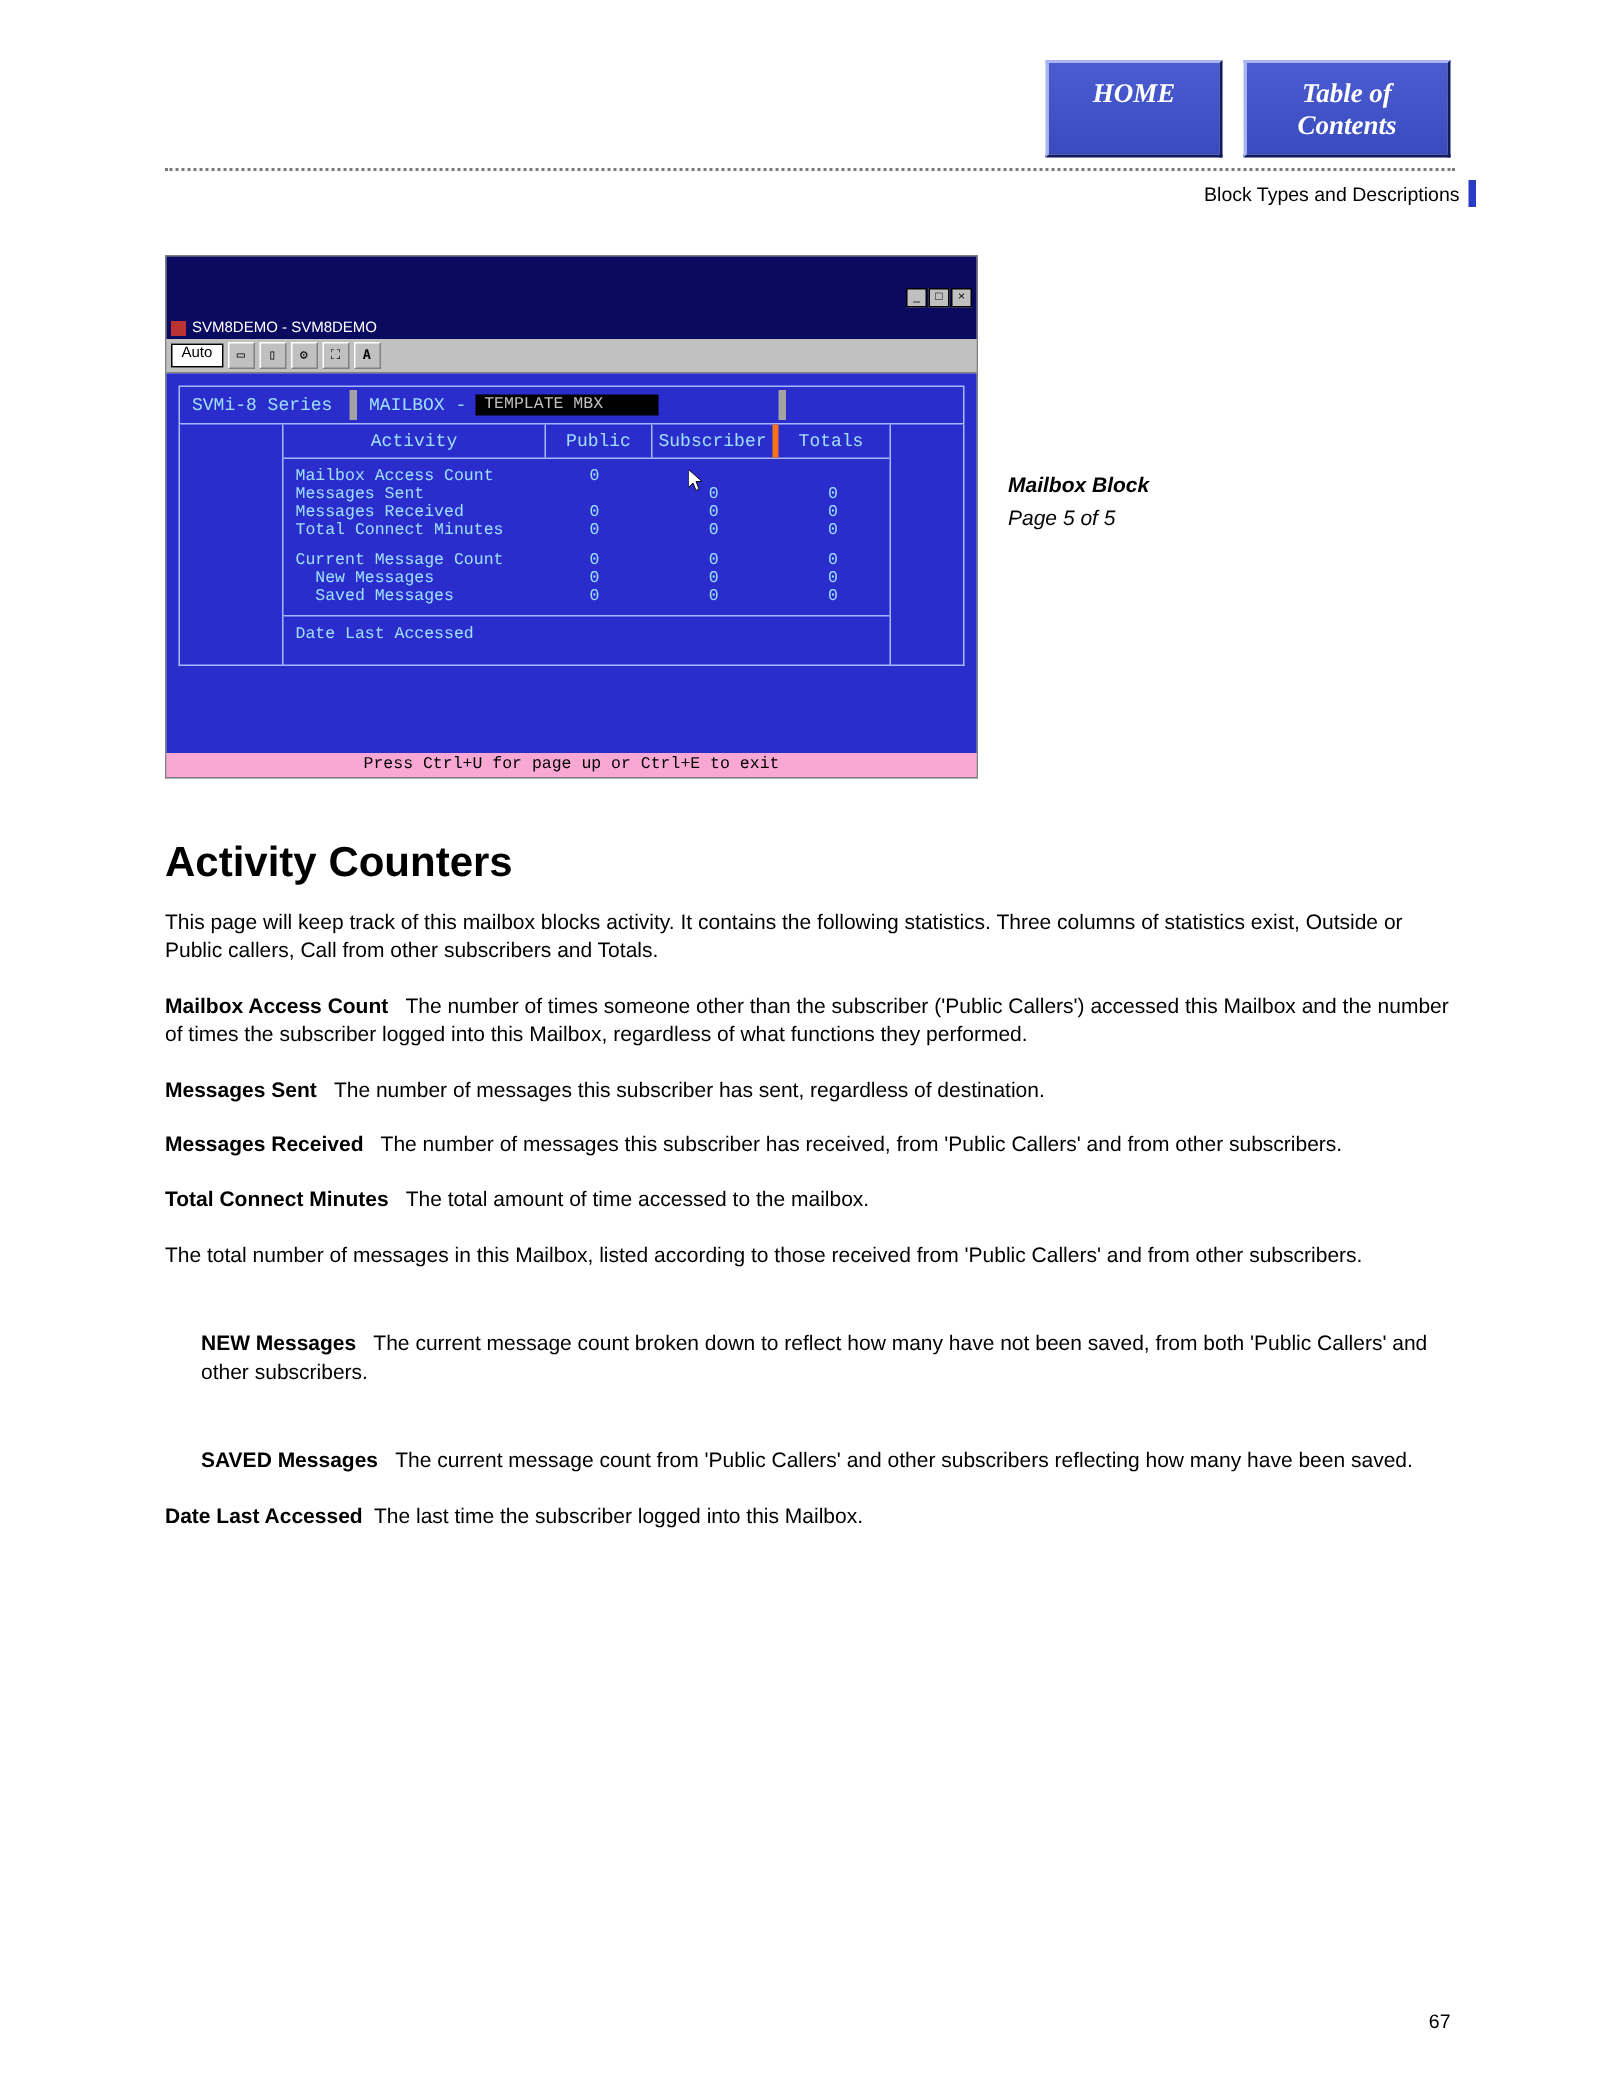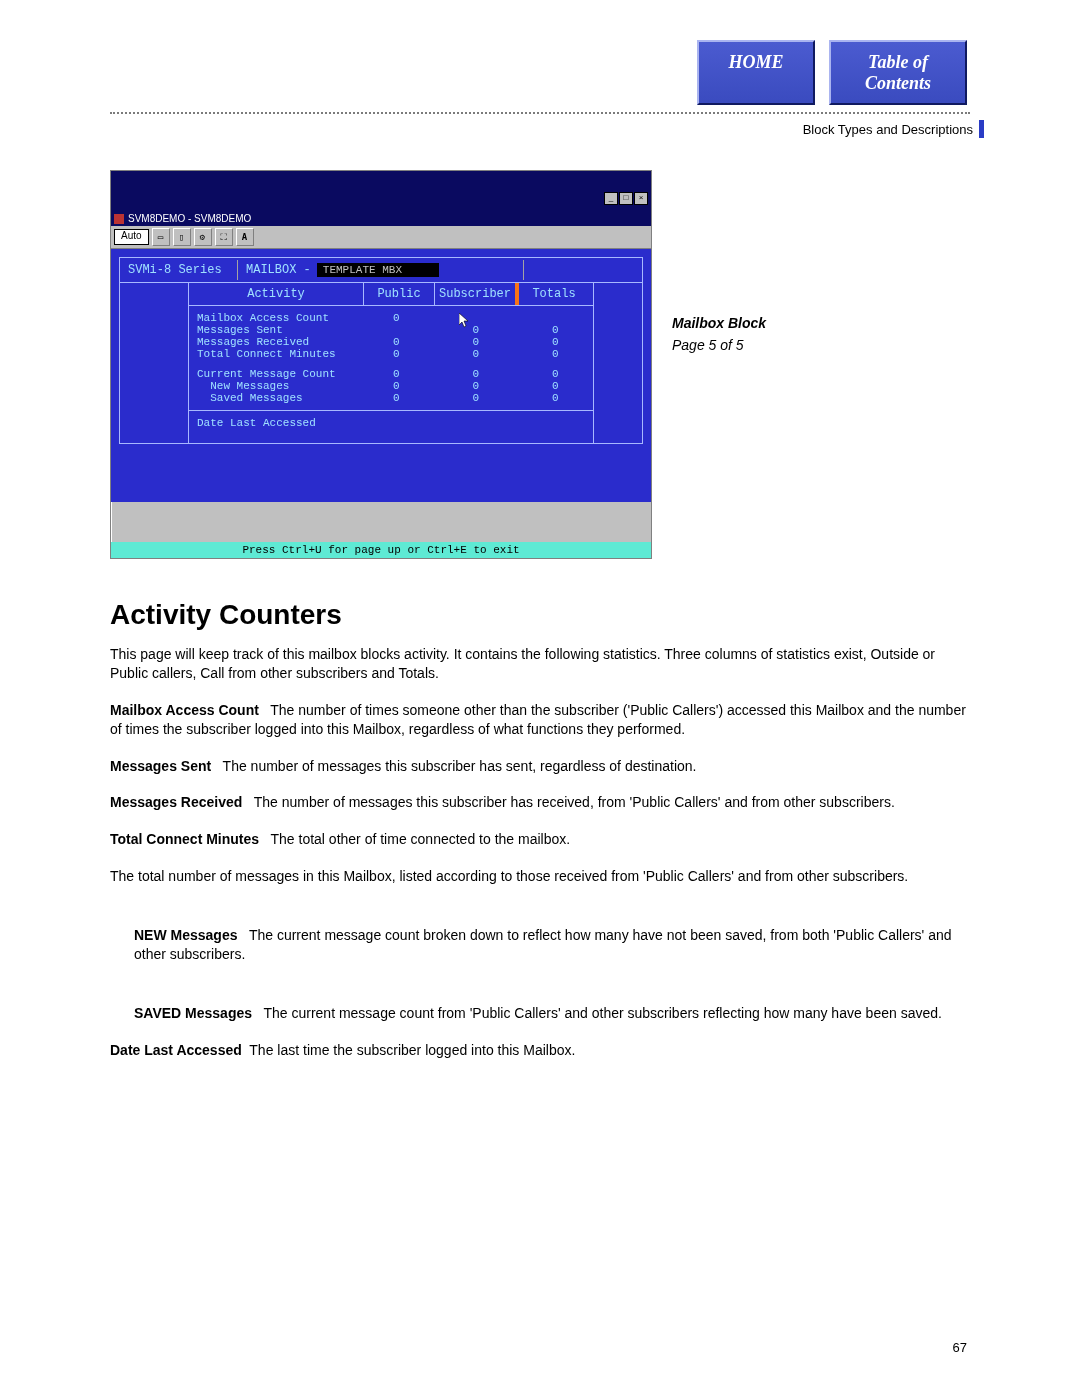--- a/index.html
+++ b/index.html
@@ -121,21 +121,21 @@
     display:flex;
     align-items:center;
     border:1px solid #a8b8ff;
     height:24px;
   }
   .hdrrow .cell {
     color:#9fe0ff;
     font-family: "Courier New", monospace;
     font-size:12px;
     padding:3px 8px;
-    border-right:1px solid #a3a3a3;
+    border-right:5px solid #a3a3a3;
     box-sizing:border-box;
   }
   .hdrrow .cell.series { width:118px; }
   .hdrrow .cell.mbx { flex:1; display:flex; align-items:center; gap:6px;}
   .hdrrow .cell.page { width:118px; border-right:none;}
   .hdrrow .mbxfield {
     background:#000; color:#c0c0c0; padding:1px 6px; min-width:110px;display:inline-block;font-size:11px;
   }
   .body-outer {
     display:flex;
@@ -179,22 +179,22 @@
   .c-p {width:70px;} .c-s{width:80px;} .c-t{width:70px;}
   .lastrow {
     color:#9fe0ff; font-family:"Courier New",monospace; font-size:11px;
     padding:6px 8px;
   }
   .cursor {
     position:absolute; width:12px;height:16px; pointer-events:none;
   }
   .cursor svg { width:12px;height:16px;}
   .hint {
-    background:#5eead4; color:#000; font-family:"Courier New",monospace;font-size:11px;
-    text-align:center; padding:2px 0;margin-top:40px;
+    background:#f9a8d4; color:#000; font-family:"Courier New",monospace;font-size:11px;
+    text-align:center; padding:2px 0;
   }
   
   .content {
     margin-top: 40px;
   }
   .content h2 {
     font-family: Arial, Helvetica, sans-serif;
     font-size: 28px;
     font-weight: bold;
     margin: 0 0 14px 0;
@@ -356,21 +356,21 @@
     <p>
       <span class="term">Messages Sent</span>&nbsp;&nbsp;
       <span>The number of messages this subscriber has sent, regardless of destination.</span>
     </p>
     <p>
       <span class="term">Messages Received</span>&nbsp;&nbsp;
       <span>The number of messages this subscriber has received, from 'Public Callers' and from other subscribers.</span>
     </p>
     <p>
       <span class="term">Total Connect Minutes</span>&nbsp;&nbsp;
-      <span>The total other of time connected to the mailbox.</span>
+      <span>The total amount of time accessed to the mailbox.</span>
     </p>
     <p>The total number of messages in this Mailbox, listed according to those received from 'Public Callers' and from other subscribers.</p>
 
     <p class="indent">
       <span class="term">NEW Messages</span>&nbsp;&nbsp;
       <span>The current message count broken down to reflect how many have not been saved, from both 'Public Callers' and other subscribers.</span>
     </p>
     <p class="indent">
       <span class="term">SAVED Messages</span>&nbsp;&nbsp;
       <span>The current message count from 'Public Callers' and other subscribers reflecting how many have been saved.</span>

